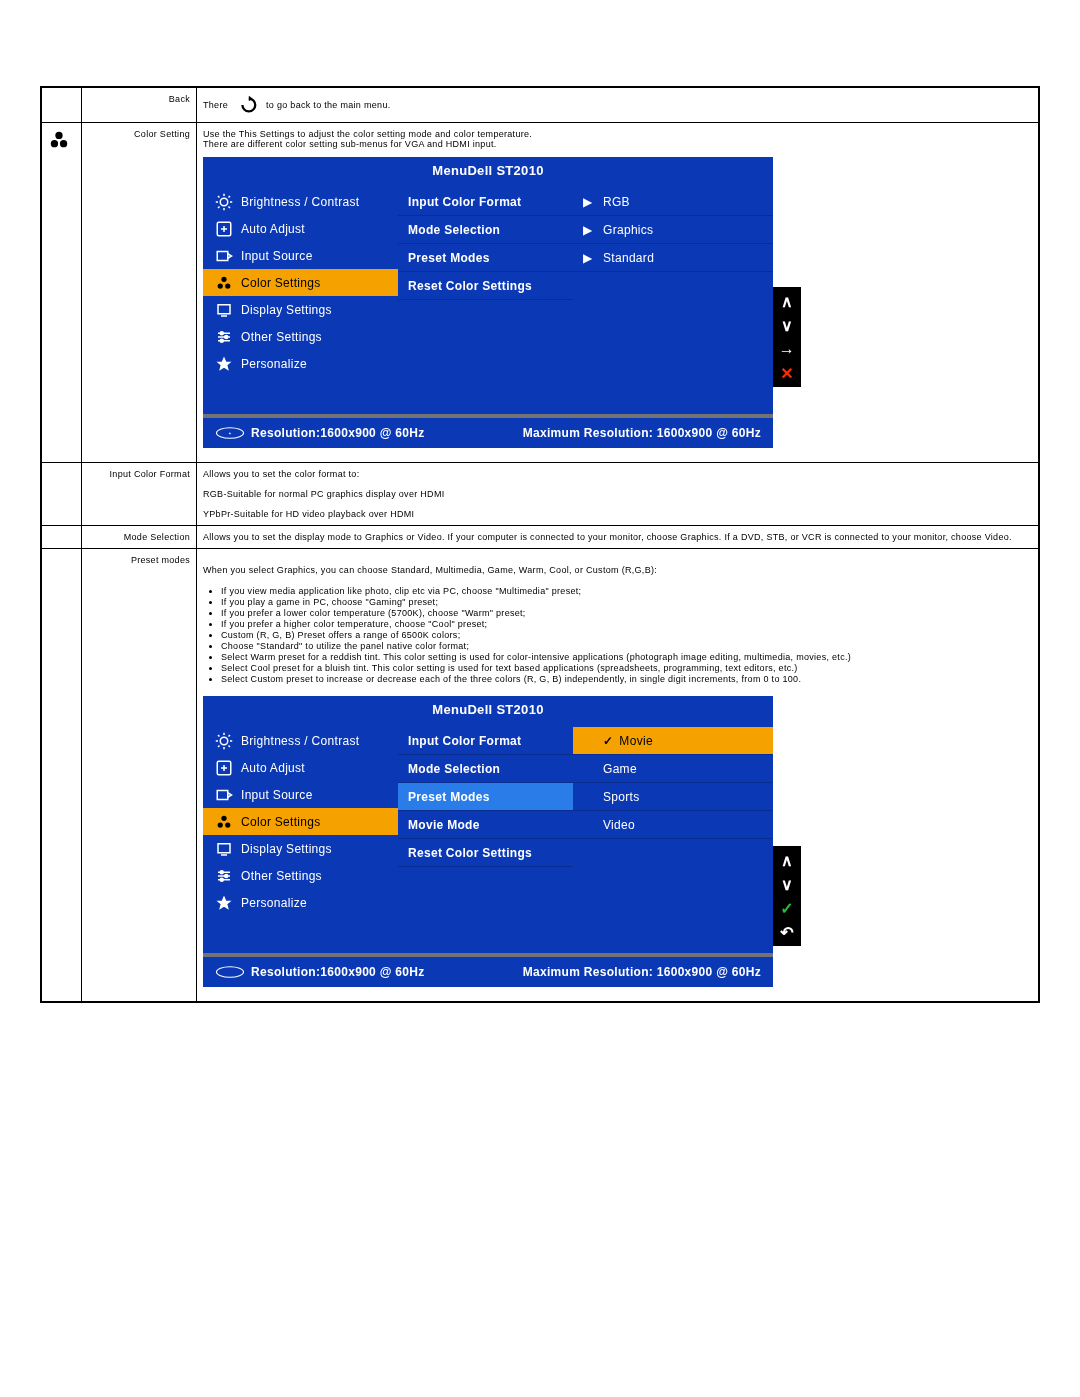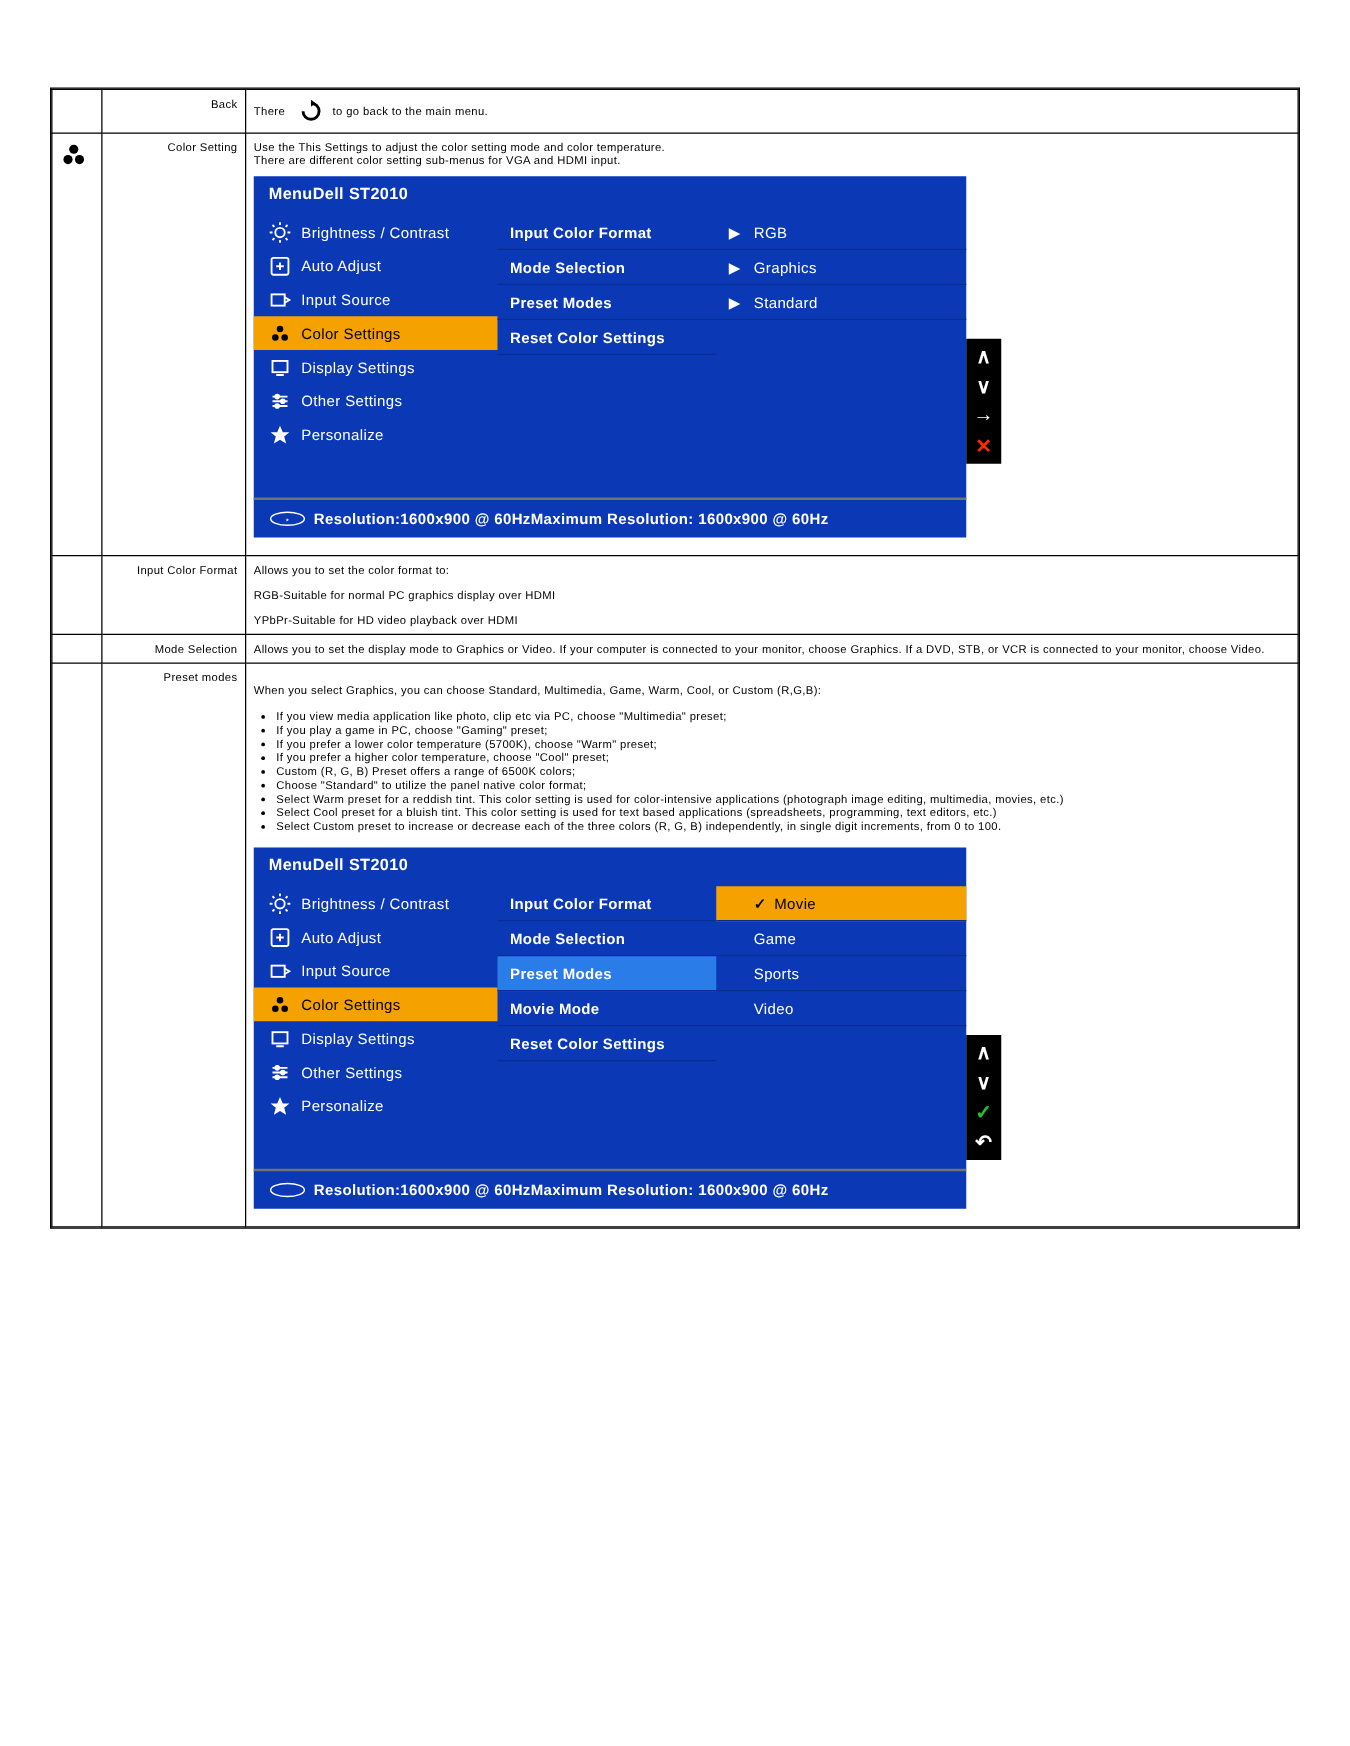--- a/index.html
+++ b/index.html
@@ -1,38 +1,38 @@
 <!DOCTYPE html>
 <html><head>
 <meta charset="utf-8">
 <style>
   html,body{margin:0;padding:0;background:#fff;font-family:Verdana,Arial,sans-serif;font-size:9px;color:#000;letter-spacing:.3px}
-  .page{width:1080px;margin:0 auto;background:#fff;padding:70px 0 240px 0}
+  .page{width:1080px;margin:16px auto;background:#fff;padding:70px 0 240px 0}
   .outer{border:1px solid #000;margin:0 40px}
   table.doc{width:100%;border-collapse:collapse;table-layout:fixed}
   table.doc>tbody>tr>td{border:1px solid #000;vertical-align:top;padding:6px 6px}
   td.c-icon{width:40px;text-align:center}
   td.c-label{width:115px;text-align:right;padding-right:8px}
   td.c-desc{}
   .back-press{display:flex;align-items:center;gap:8px}
   .back-press svg{width:22px;height:22px}
   .osd{background:#0b39b5;color:#fff;margin:8px 0;position:relative;font-family:Arial,sans-serif}
-  .osd-header{display:flex;justify-content:flex-start;padding:6px 12px;font-size:13px;font-weight:bold}
+  .osd-header{display:flex;justify-content:center;padding:6px 12px;font-size:13px;font-weight:bold}
   .osd-body{display:flex;min-height:230px}
   .osd-left{width:195px;padding:4px 0}
   .osd-mid{width:175px;padding:4px 0}
   .osd-right{flex:1;padding:4px 0}
   .osd-row{display:flex;align-items:center;height:27px;padding:0 10px;font-size:12px;font-weight:normal;white-space:nowrap}
   .osd-row .ico{width:22px;display:flex;justify-content:center;margin-right:6px}
   .osd-row.sel{background:#f5a100;color:#000}
   .osd-row.hi{background:#2a7de8}
   .osd-mid .osd-row{border-bottom:1px solid #0a2e90;font-weight:bold}
   .osd-right .osd-row{border-bottom:1px solid #0a2e90;font-weight:normal;padding-left:30px;position:relative}
   .osd-right .arrow{position:absolute;left:10px}
-  .osd-footer{display:flex;align-items:center;padding:8px 12px;font-size:12px;font-weight:bold;border-top:2px solid #737373}
+  .osd-footer{display:flex;justify-content:space-between;align-items:center;padding:8px 12px;font-size:12px;font-weight:bold;border-top:4px solid #737373}
   .side-btns{position:absolute;right:-28px;top:130px;display:flex;flex-direction:column;gap:2px;background:#000;padding:3px}
   .side-btns2{top:150px}
   .sbtn{width:22px;height:22px;display:flex;align-items:center;justify-content:center;color:#fff;font-size:16px;font-weight:bold}
   .sbtn.red{color:#ff2a00}
   .sbtn.green{color:#22c033}
   .presets{font-size:9px}
   .presets li{margin:1px 0}
   svg{display:block}
   .small{font-size:9px}
   .osd-right .osd-row.sel{padding-left:30px}

